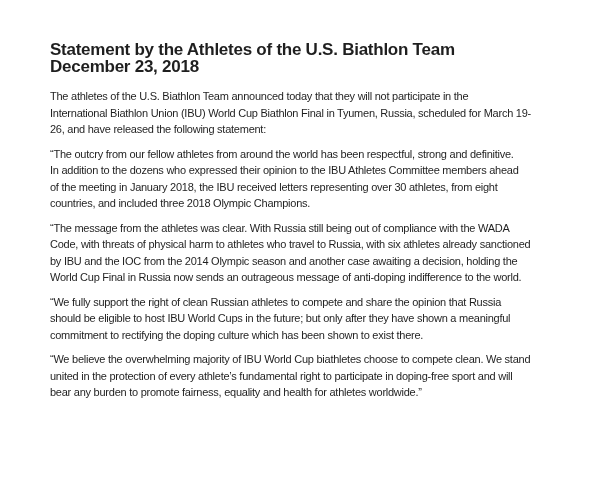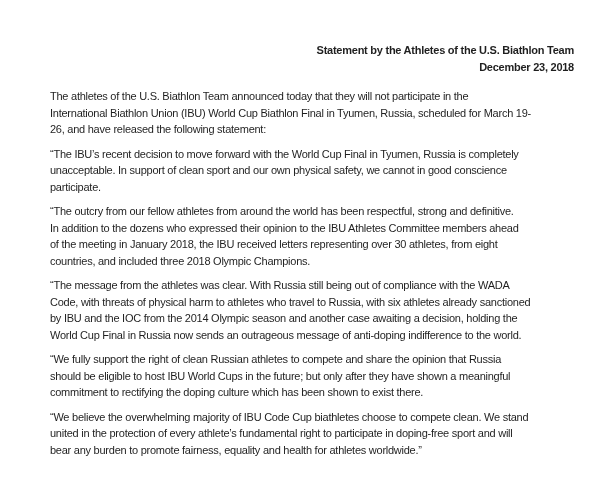--- a/index.html
+++ b/index.html
@@ -13,25 +13,24 @@
     height: 500px;
     box-sizing: border-box;
     background: #ffffff;
     padding: 42px 28px 0 50px;
     font-family: "Liberation Sans", "DejaVu Sans", sans-serif;
     color: #1f1f1f;
     overflow: hidden;
   }
   .doc-header {
     font-weight: bold;
-    font-size: 11px;
+    font-size: 17px;
     line-height: 16.5px;
     letter-spacing: -0.25px;
     margin: 0 0 13px 0;
-    text-align: right;
   }
   .doc-title, .doc-date {
     white-space: nowrap;
   }
   p.stmt {
     font-size: 11px;
     line-height: 16.5px;
     letter-spacing: -0.25px;
     margin: 4px 0 8px 0;
     white-space: pre-line; 
@@ -42,30 +41,27 @@
 
 <div class="page">
   <div class="doc-header">
     <div class="doc-title">Statement by the Athletes of the U.S. Biathlon Team</div>
     <div class="doc-date">December 23, 2018</div>
   </div>
 
   <p class="stmt">The athletes of the U.S. Biathlon Team announced today that they will not participate in the
 International Biathlon Union (IBU) World Cup Biathlon Final in Tyumen, Russia, scheduled for March 19-
 26, and have released the following statement:</p>
-  <p class="stmt">“The IBU’s recent decision to move forward with the World Cup Final in Tyumen, Russia is completely
-unacceptable. In support of clean sport and our own physical safety, we cannot in good conscience
-participate.</p>
   <p class="stmt">“The outcry from our fellow athletes from around the world has been respectful, strong and definitive.
 In addition to the dozens who expressed their opinion to the IBU Athletes Committee members ahead
 of the meeting in January 2018, the IBU received letters representing over 30 athletes, from eight
 countries, and included three 2018 Olympic Champions.</p>
   <p class="stmt">“The message from the athletes was clear. With Russia still being out of compliance with the WADA
 Code, with threats of physical harm to athletes who travel to Russia, with six athletes already sanctioned
 by IBU and the IOC from the 2014 Olympic season and another case awaiting a decision, holding the
 World Cup Final in Russia now sends an outrageous message of anti-doping indifference to the world.</p>
   <p class="stmt">“We fully support the right of clean Russian athletes to compete and share the opinion that Russia
 should be eligible to host IBU World Cups in the future; but only after they have shown a meaningful
 commitment to rectifying the doping culture which has been shown to exist there.</p>
-  <p class="stmt">“We believe the overwhelming majority of IBU Code Cup biathletes choose to compete clean. We stand
+  <p class="stmt">“We believe the overwhelming majority of IBU World Cup biathletes choose to compete clean. We stand
 united in the protection of every athlete’s fundamental right to participate in doping-free sport and will
 bear any burden to promote fairness, equality and health for athletes worldwide.”</p>
 </div>
 
 </body></html>

